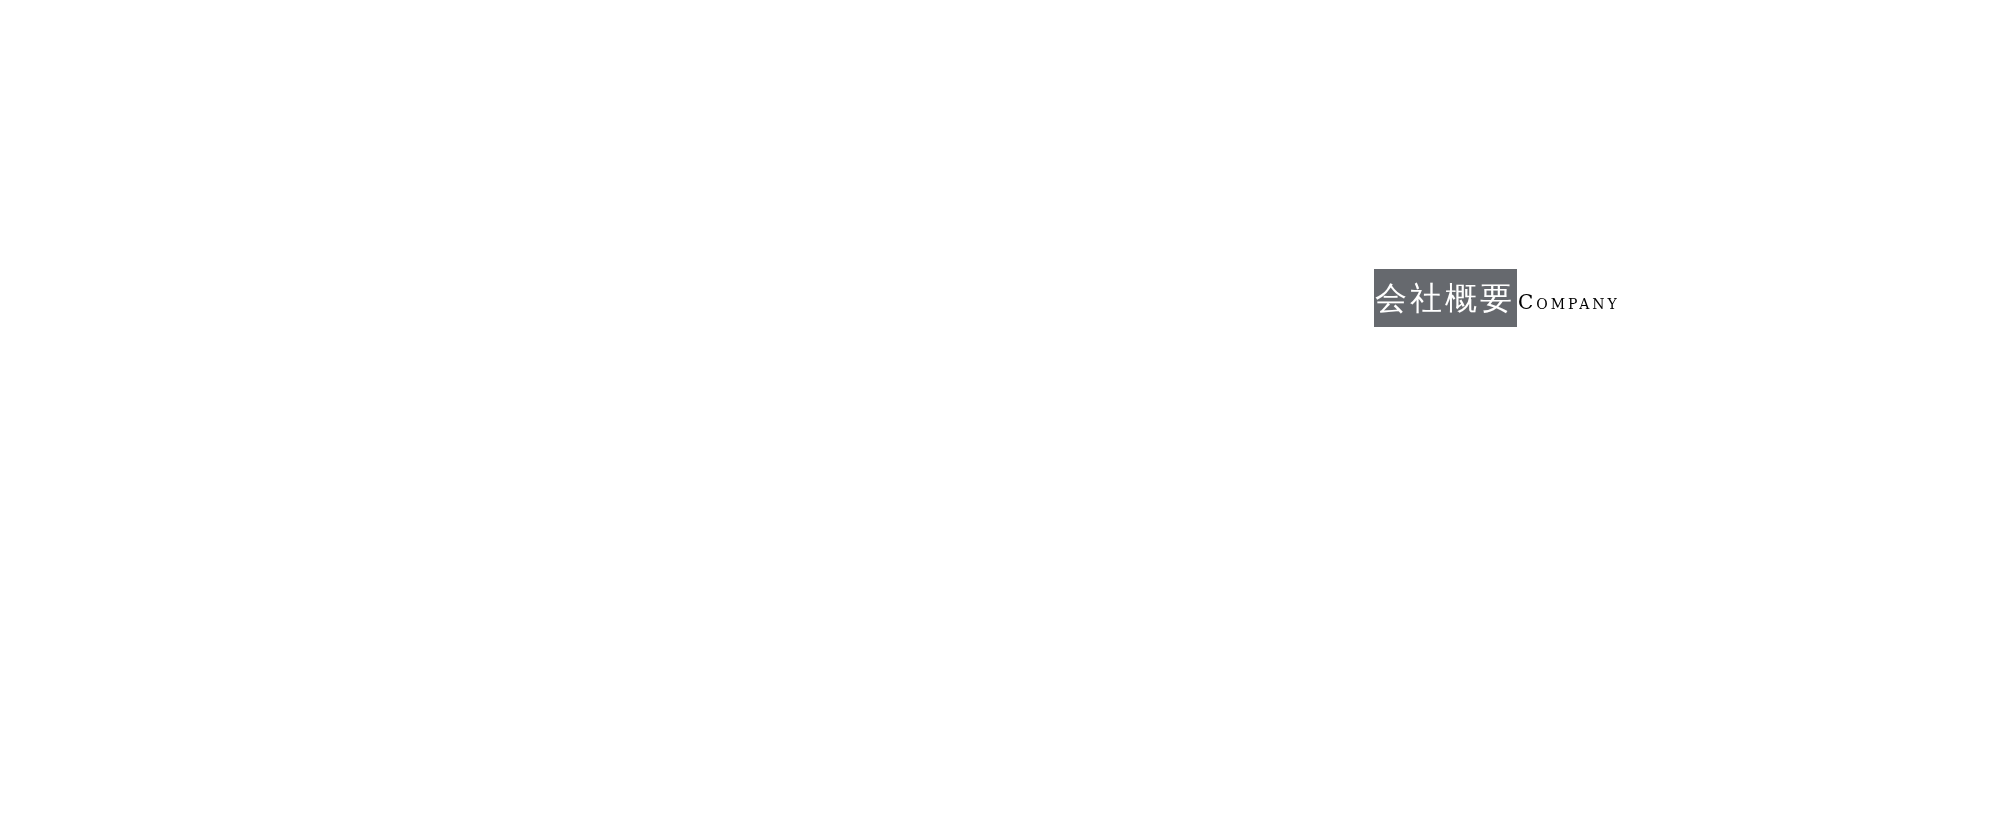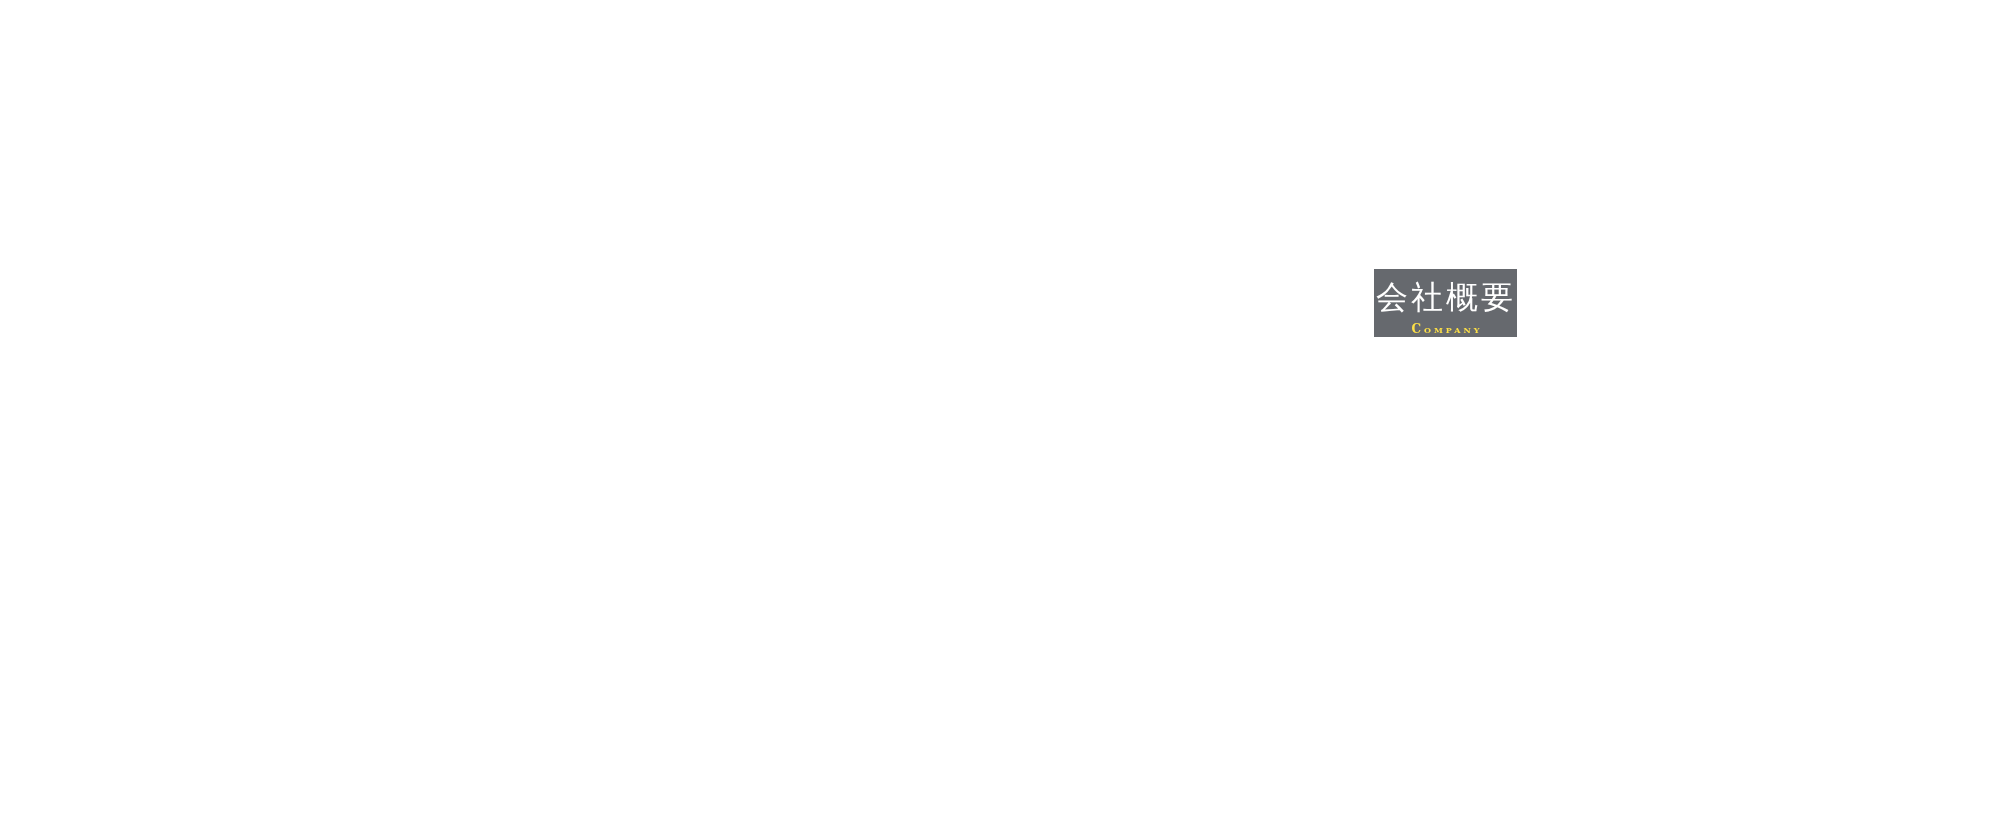--- a/index.html
+++ b/index.html
@@ -13,52 +13,52 @@
     height: 840px;
     background: #ffffff;
     overflow: hidden;
     font-family: "Liberation Serif", "DejaVu Serif", serif;
   }
   .section-header {
     position: absolute;
     left: 1374px;
     top: 269px;
     width: 143px;
-    height: 68px;
+    height: 58px;
     background: #66696e;
     box-sizing: border-box;
     text-align: center;
     display: flex;
-    flex-direction: column;
+    flex-direction: row;
     align-items: center;
-    justify-content: flex-end;
+    justify-content: flex-start;
   }
   .ja-title {
     margin: 0;
     padding: 0;
     font-family: "DejaVu Serif", "Liberation Serif", serif;
     font-weight: normal;
     font-size: 32px;
     line-height: 33px;
     letter-spacing: 3px;
     text-indent: 1px;
     color: #ffffff;
     white-space: nowrap;
   }
   .en-subtitle {
     margin: 7px 0 0 0;
     padding: 0;
     font-family: "DejaVu Serif", "Liberation Serif", serif;
     font-variant: small-caps;
-    font-weight: bold;
-    font-size: 12px;
+    font-weight: normal;
+    font-size: 20px;
     line-height: 16px;
     letter-spacing: 3px;
     text-indent: 3px;
-    color: #fde047;
+    color: #000000;
     white-space: nowrap;
   }
 </style>
 </head>
 <body>
 
 <div class="canvas">
   <header class="section-header">
     <h2 class="ja-title">会社概要</h2>
     <p class="en-subtitle">Company</p>

